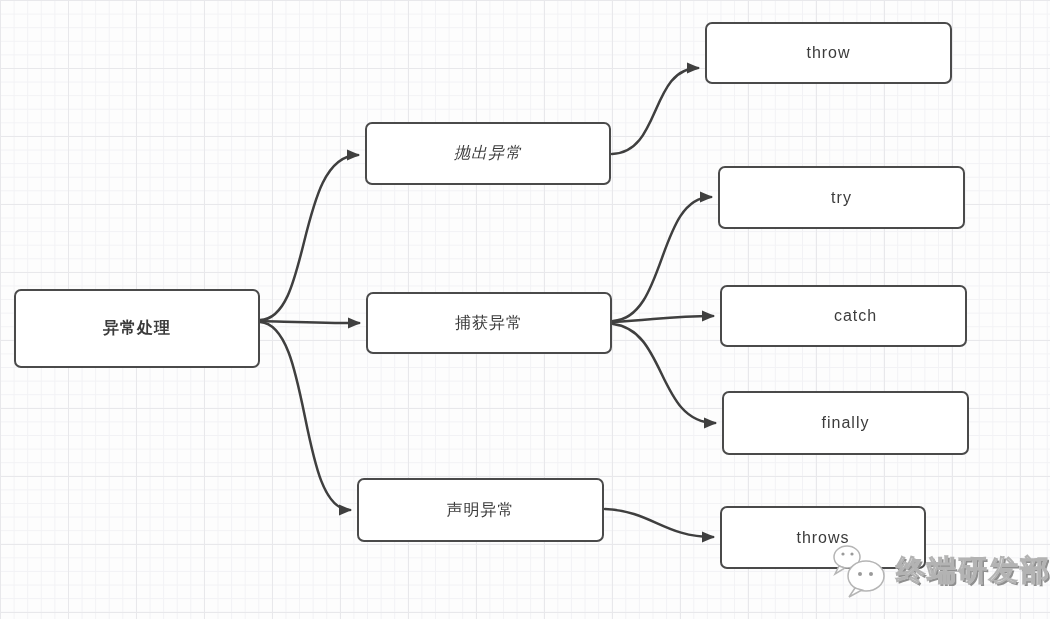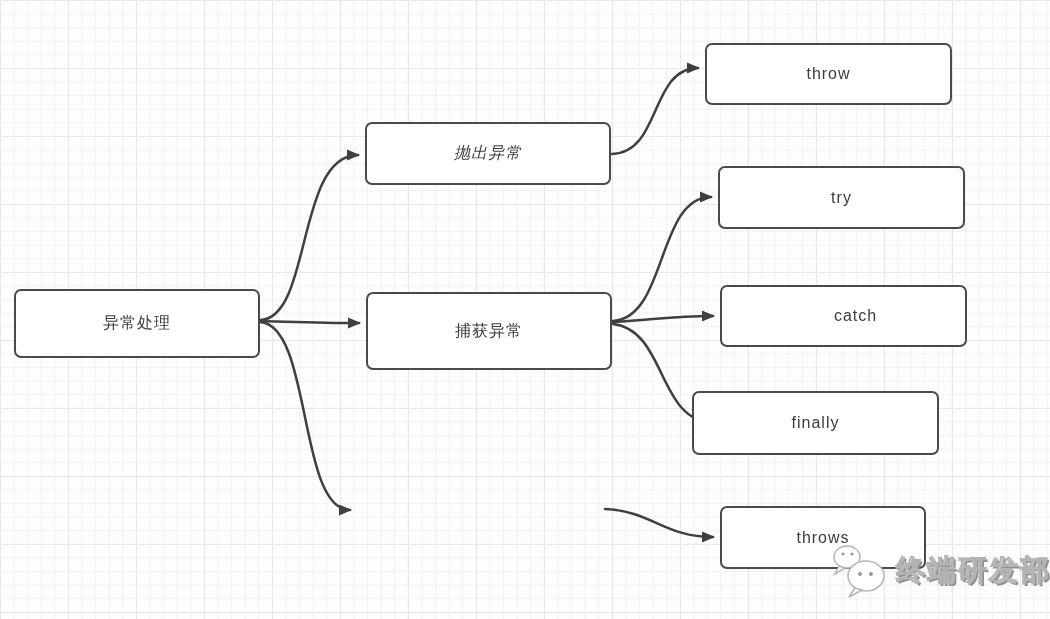--- a/index.html
+++ b/index.html
@@ -40,28 +40,28 @@
     border-radius: 7px;
     display: flex;
     align-items: center;
     justify-content: center;
     color: #3b3b3b;
     font-size: 16px;
     letter-spacing: 1px;
     z-index: 2;
   }
   
-  .n-exception-handling { left: 14px;  top: 289px; width: 246px; height: 69px; }
+  .n-exception-handling { left: 14px;  top: 289px; width: 246px; height: 79px; font-weight: bold; }
   .n-throw-exception    { left: 365px; top: 122px; width: 246px; height: 63px; font-style: italic; }
-  .n-catch-exception    { left: 366px; top: 292px; width: 246px; height: 78px; }
+  .n-catch-exception    { left: 366px; top: 292px; width: 246px; height: 62px; }
   .n-declare-exception  { left: 357px; top: 478px; width: 247px; height: 64px; }
-  .n-throw              { left: 705px; top: 43px;  width: 247px; height: 62px; align-items: center; }
+  .n-throw              { left: 705px; top: 22px;  width: 247px; height: 62px; align-items: center; }
   .n-try                { left: 718px; top: 166px; width: 247px; height: 63px; }
   .n-catch              { left: 720px; top: 285px; width: 247px; height: 62px; padding-left: 24px; }
-  .n-finally            { left: 692px; top: 391px; width: 247px; height: 64px; }
+  .n-finally            { left: 722px; top: 391px; width: 247px; height: 64px; }
   .n-throws             { left: 720px; top: 506px; width: 206px; height: 63px; }
 
   .watermark {
     position: absolute;
     left: 828px;
     top: 543px;
     display: flex;
     align-items: center;
     z-index: 5;
   }
@@ -100,20 +100,23 @@
 
   <div class="node n-exception-handling">
     <span>异常处理</span>
   </div>
   <div class="node n-throw-exception">
     <span>抛出异常</span>
   </div>
   <div class="node n-catch-exception">
     <span>捕获异常</span>
   </div>
+  <div class="node n-declare-exception">
+    <span>声明异常</span>
+  </div>
   <div class="node n-throw">
     <span>throw</span>
   </div>
   <div class="node n-try">
     <span>try</span>
   </div>
   <div class="node n-catch">
     <span>catch</span>
   </div>
   <div class="node n-finally">

